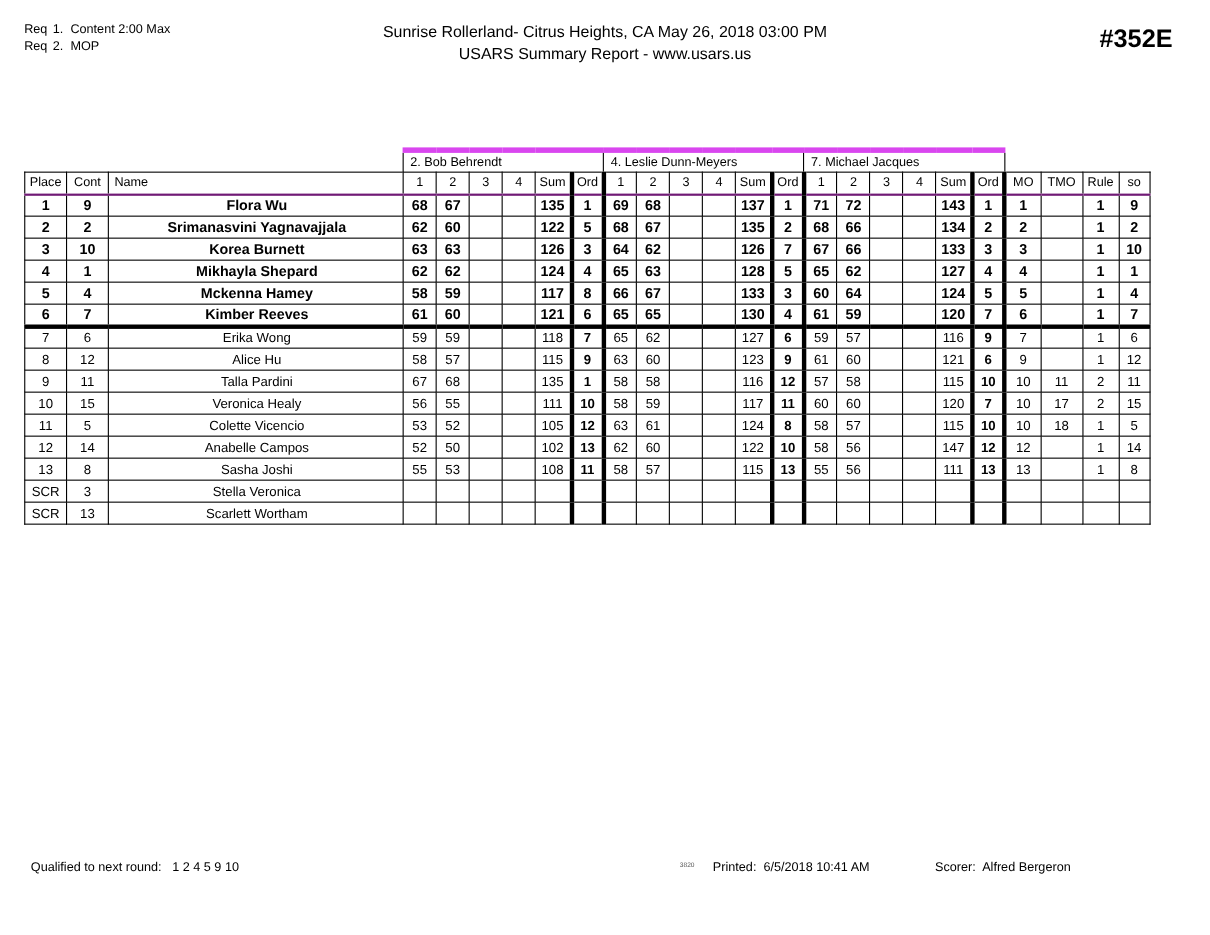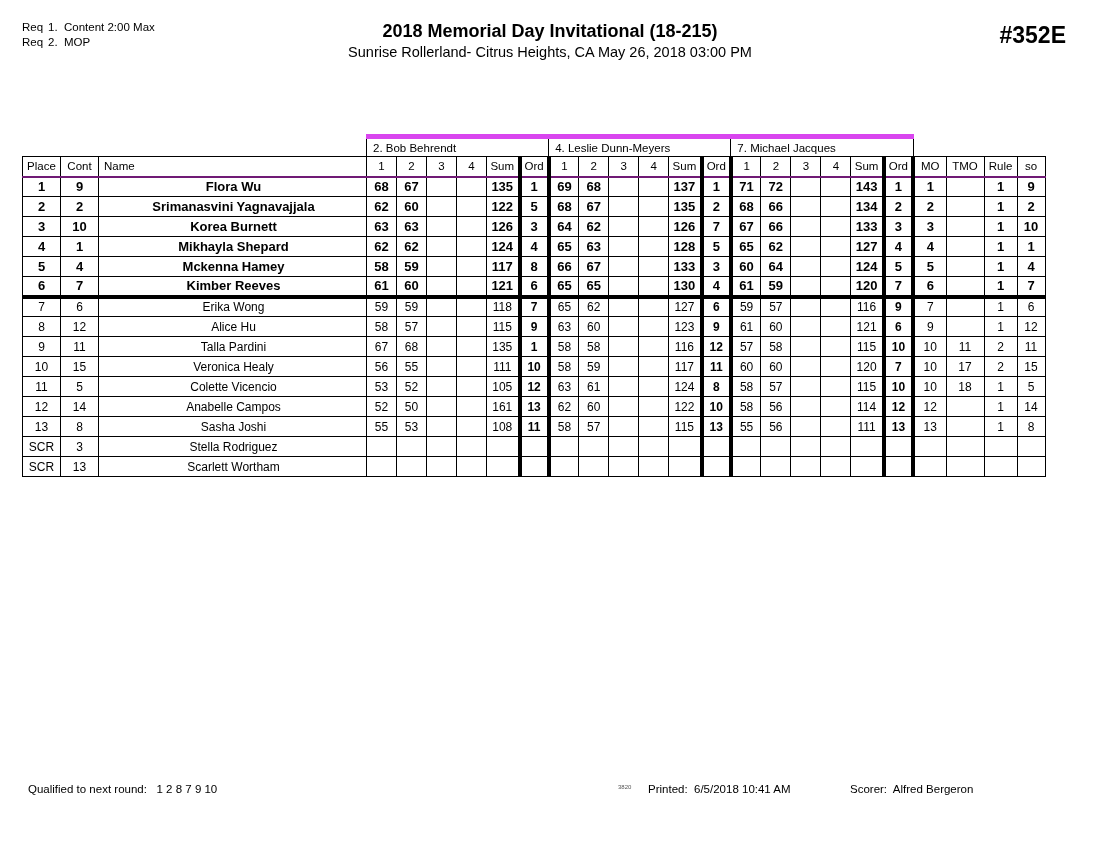--- a/index.html
+++ b/index.html
@@ -94,22 +94,22 @@
   <div class="reqs">
     <div class="req-line">
       <span class="req-k">Req</span><span class="req-n">1.</span><span>Content 2:00 Max</span>
     </div>
     <div class="req-line">
       <span class="req-k">Req</span><span class="req-n">2.</span><span>MOP</span>
     </div>
   </div>
 
   <div class="titles">
-    <div class="t1">2018 Memorial Day Invitational (18-215)</div>
     <div class="t2">Sunrise Rollerland- Citrus Heights, CA  May 26, 2018  03:00 PM</div>
+    <div class="t4">USARS Summary Report - www.usars.us</div>
   </div>
   <div class="eventcode">#352E</div>
 
   <div class="tablewrap">
     <table class="grid">
       <thead>
 
         <tr class="jband">
           <td class="c-place jblank"></td>
           <td class="c-cont jblank"></td>
@@ -451,33 +451,33 @@
             <td class="c-so">5</td>
           </tr>
           <tr class="normrow">
             <td class="c-place">12</td>
             <td class="c-cont">14</td>
             <td class="c-name">Anabelle Campos</td>
             <td class="c-sc">52</td>
             <td class="c-sc">50</td>
             <td class="c-sc"></td>
             <td class="c-sc"></td>
-            <td class="c-sum">161</td>
+            <td class="c-sum">102</td>
             <td class="c-ord sep-l sep-r">13</td>
             <td class="c-sc">62</td>
             <td class="c-sc">60</td>
             <td class="c-sc"></td>
             <td class="c-sc"></td>
             <td class="c-sum">122</td>
             <td class="c-ord sep-l sep-r">10</td>
             <td class="c-sc">58</td>
             <td class="c-sc">56</td>
             <td class="c-sc"></td>
             <td class="c-sc"></td>
-            <td class="c-sum">114</td>
+            <td class="c-sum">147</td>
             <td class="c-ord sep-l sep-r">12</td>
             <td class="c-mo">12</td>
             <td class="c-tmo"></td>
             <td class="c-rule">1</td>
             <td class="c-so">14</td>
           </tr>
           <tr class="normrow">
             <td class="c-place">13</td>
             <td class="c-cont">8</td>
             <td class="c-name">Sasha Joshi</td>
@@ -500,21 +500,21 @@
             <td class="c-sum">111</td>
             <td class="c-ord sep-l sep-r">13</td>
             <td class="c-mo">13</td>
             <td class="c-tmo"></td>
             <td class="c-rule">1</td>
             <td class="c-so">8</td>
           </tr>
           <tr class="normrow">
             <td class="c-place">SCR</td>
             <td class="c-cont">3</td>
-            <td class="c-name">Stella Rodriguez</td>
+            <td class="c-name">Stella Veronica</td>
             <td class="c-sc"></td>
             <td class="c-sc"></td>
             <td class="c-sc"></td>
             <td class="c-sc"></td>
             <td class="c-sum"></td>
             <td class="c-ord sep-l sep-r"></td>
             <td class="c-sc"></td>
             <td class="c-sc"></td>
             <td class="c-sc"></td>
             <td class="c-sc"></td>
@@ -557,21 +557,21 @@
             <td class="c-tmo"></td>
             <td class="c-rule"></td>
             <td class="c-so"></td>
           </tr>
         </tbody>
     </table>
   </div>
 
   <div class="foot f-qual">
     <span>Qualified to next round:</span>&nbsp;&nbsp;
-    <span>1 2 8 7 9 10</span>
+    <span>1 2 4 5 9 10</span>
   </div>
   <div class="foot f-tiny">3820</div>
   <div class="foot f-printed">
     <span>Printed:</span>&nbsp;
     <span>6/5/2018  10:41 AM</span>
   </div>
   <div class="foot f-scorer">
     <span>Scorer:</span>&nbsp;
     <span>Alfred Bergeron</span>
   </div>

